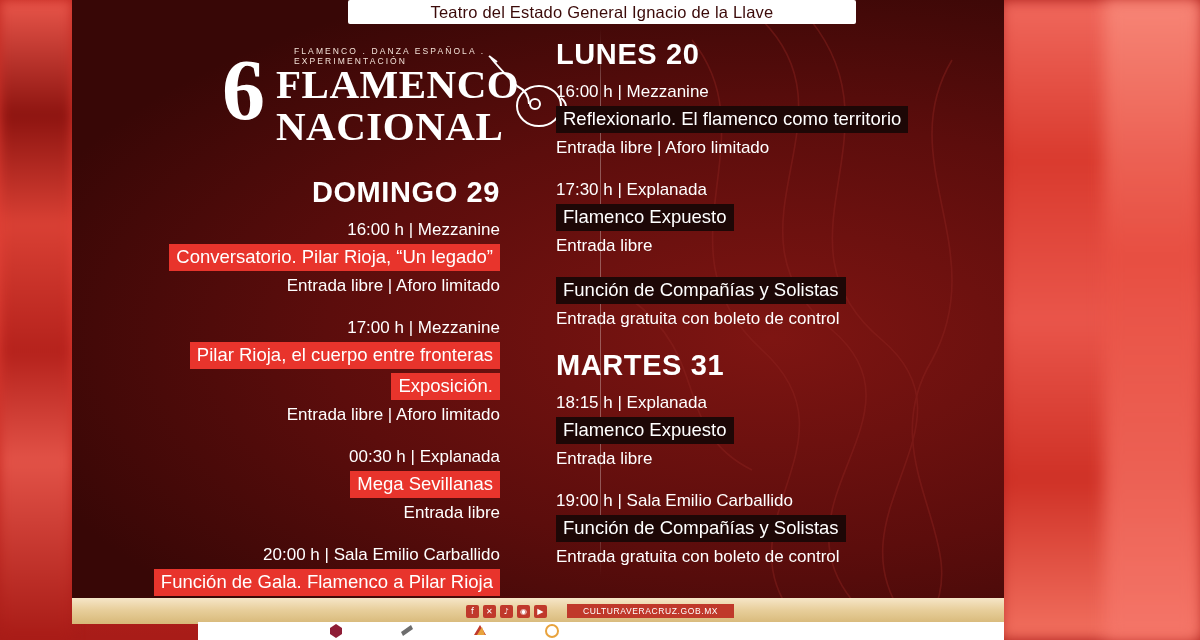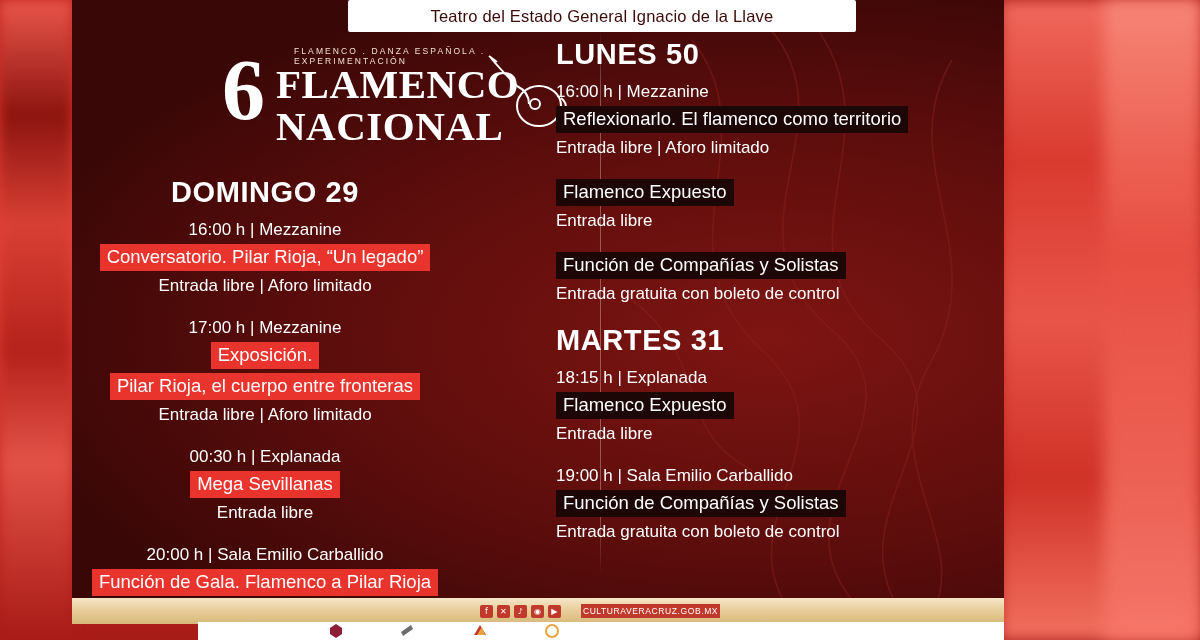--- a/index.html
+++ b/index.html
@@ -44,21 +44,21 @@
   }
   
   .swirls { position: absolute; inset: 0; opacity: .55; }
   
   .divider {
     position: absolute; left: 528px; top: 28px; width: 1px; height: 548px;
     background: linear-gradient(180deg, rgba(255,255,255,0) 0%, rgba(255,255,255,.30) 12%, rgba(255,255,255,.30) 88%, rgba(255,255,255,0) 100%);
   }
   
   .venue-bar {
-    position: absolute; left: 348px; top: 0px; width: 508px; height: 32px;
+    position: absolute; left: 348px; top: 0px; width: 508px; height: 24px;
     background: #ffffff;
     display: flex; align-items: center; justify-content: center;
     border-radius: 2px;
   }
   .venue-bar span {
     color: #3b0a09; font-size: 16.5px; letter-spacing: .2px;
     font-family: "Liberation Sans", sans-serif;
   }
   
   .logo {
@@ -79,21 +79,21 @@
     position: absolute; left: 54px;
     font-family: "Liberation Serif", serif;
     font-weight: 700; font-size: 41px; letter-spacing: .5px; color: #fff;
   }
   .logo-l1 { top: 14px; }
   .logo-l2 { top: 56px; }
   .logo-guitar { position: absolute; left: 255px; top: 8px; }
 
   
   .col { position: absolute; color: #fff; }
-  .col-left  { left: 30px;  top: 176px; width: 470px; text-align: center; }
+  .col-left  { left: 30px;  top: 176px; width: 470px; text-align: right; }
   .col-right { left: 556px; top: 38px;  width: 420px; text-align: left; }
 
   .day-title {
     font-family: "Liberation Sans", sans-serif;
     font-weight: 700;
     font-size: 29px;
     letter-spacing: .6px;
     color: #ffffff;
     margin-bottom: 8px;
   }
@@ -129,21 +129,21 @@
     display: flex; align-items: center; justify-content: center; gap: 4px;
   }
   .sdot {
     width: 13px; height: 13px; border-radius: 2px;
     background: #c0392b; color: #fff; font-size: 8px;
     display: flex; align-items: center; justify-content: center;
     font-family: "DejaVu Sans", sans-serif;
   }
   .site {
     background: #c0392b; color: #fff; font-size: 8.5px; letter-spacing: .6px;
-    padding: 2px 2px; margin-left: 16px;
+    padding: 2px 16px; margin-left: 16px;
     font-family: "Liberation Sans", sans-serif;
   }
   
   .bottom-strip {
     position: absolute; left: 198px; top: 622px; width: 806px; height: 18px;
     background: #ffffff;
   }
   .logos-row {
     position: absolute; left: 198px; top: 622px; width: 806px; height: 18px;
     display: flex; align-items: center; gap: 56px; padding-left: 130px;
@@ -202,24 +202,24 @@
       <div class="line">16:00 h | Mezzanine</div>
       <div class="hl-wrap">
         <span class="hl">Conversatorio. Pilar Rioja, “Un legado”</span>
       </div>
       <div class="line">Entrada libre | Aforo limitado</div>
     </div>
 
     <div class="event">
       <div class="line">17:00 h | Mezzanine</div>
       <div class="hl-wrap">
+        <span class="hl">Pilar Rioja, el cuerpo entre fronteras</span>
+      </div>
+      <div class="hl-wrap">
         <span class="hl">Exposición.</span>
-      </div>
-      <div class="hl-wrap">
-        <span class="hl">Pilar Rioja, el cuerpo entre fronteras</span>
       </div>
       <div class="line">Entrada libre | Aforo limitado</div>
     </div>
 
     <div class="event">
       <div class="line">00:30 h | Explanada</div>
       <div class="hl-wrap">
         <span class="hl">Mega Sevillanas</span>
       </div>
       <div class="line">Entrada libre</div>
@@ -230,31 +230,32 @@
       <div class="hl-wrap">
         <span class="hl">Función de Gala. Flamenco a Pilar Rioja</span>
       </div>
       <div class="line">Entrada gratuita con boleto de control</div>
     </div>
   </div>
 
   <div class="col col-right">
 
     <div>
-      <div class="day-title">LUNES 50</div>
+      <div class="day-title">LUNES 20</div>
 
       <div class="event">
         <div class="line">16:00 h | Mezzanine</div>
         <div class="hl-wrap">
           <span class="hl hl-dark">Reflexionarlo. El flamenco como territorio</span>
         </div>
         <div class="line">Entrada libre | Aforo limitado</div>
       </div>
 
       <div class="event">
+        <div class="line">17:30 h | Explanada</div>
         <div class="hl-wrap">
           <span class="hl hl-dark">Flamenco Expuesto</span>
         </div>
         <div class="line">Entrada libre</div>
       </div>
 
       <div class="event">
         <div class="hl-wrap">
           <span class="hl hl-dark">Función de Compañías y Solistas</span>
         </div>

